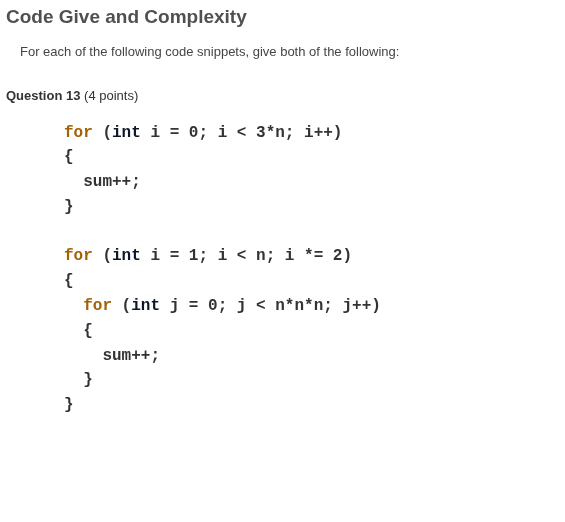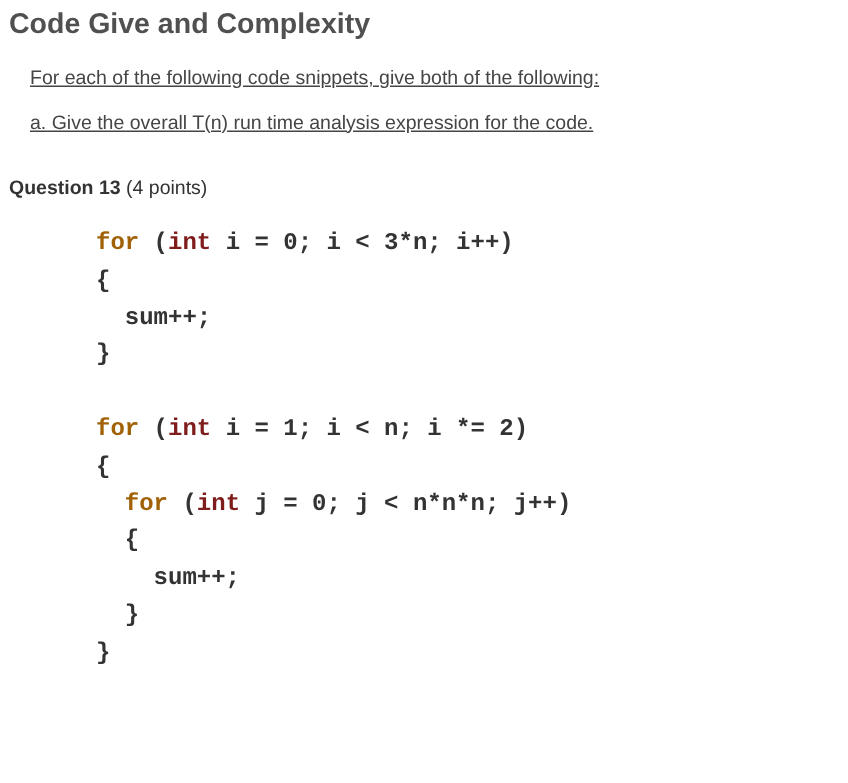--- a/index.html
+++ b/index.html
@@ -17,21 +17,20 @@
     font-size: 19px;
     font-weight: 600;
     color: #505050;
     margin: 0 0 14px 0;
   }
   .instructions {
     margin-left: 14px;
     font-size: 13px;
     line-height: 1.5;
     color: #454545;
-    text-decoration: underline;
   }
   .instructions p {
     margin: 0 0 10px 0;
   }
   .question-label {
     font-size: 13px;
     margin: 26px 0 18px 0;
     color: #333;
   }
   .question-label .qnum {
@@ -40,32 +39,31 @@
   .code-block {
     font-family: "Courier New", Courier, monospace;
     font-size: 16px;
     font-weight: bold;
     line-height: 1.55;
     white-space: pre;
     margin-left: 58px;
     color: #333;
   }
   .code-block .kw  { color: #a16207; }
-  .code-block .typ { color: #7f1d1d; }
+  .code-block .typ { color: #0f172a; }
 </style>
 </head>
 <body>
 
 <div class="container">
 
   <h2 class="section-title">Code Give and Complexity</h2>
 
   <div class="instructions">
     <p>For each of the following code snippets, give both of the following:</p>
-    <p>a. Give the overall T(n) run time analysis expression for the code.</p>
   </div>
 
   <div class="question-label">
     <span class="qnum">Question 13</span>
     <span>(4 points)</span>
   </div>
 
   <div class="code-block"><span class="kw">for</span><span> (</span><span class="typ">int</span><span> i = 0; i &lt; 3*n; i++)</span>
 <span>{</span>
 <span>  sum++;</span>

